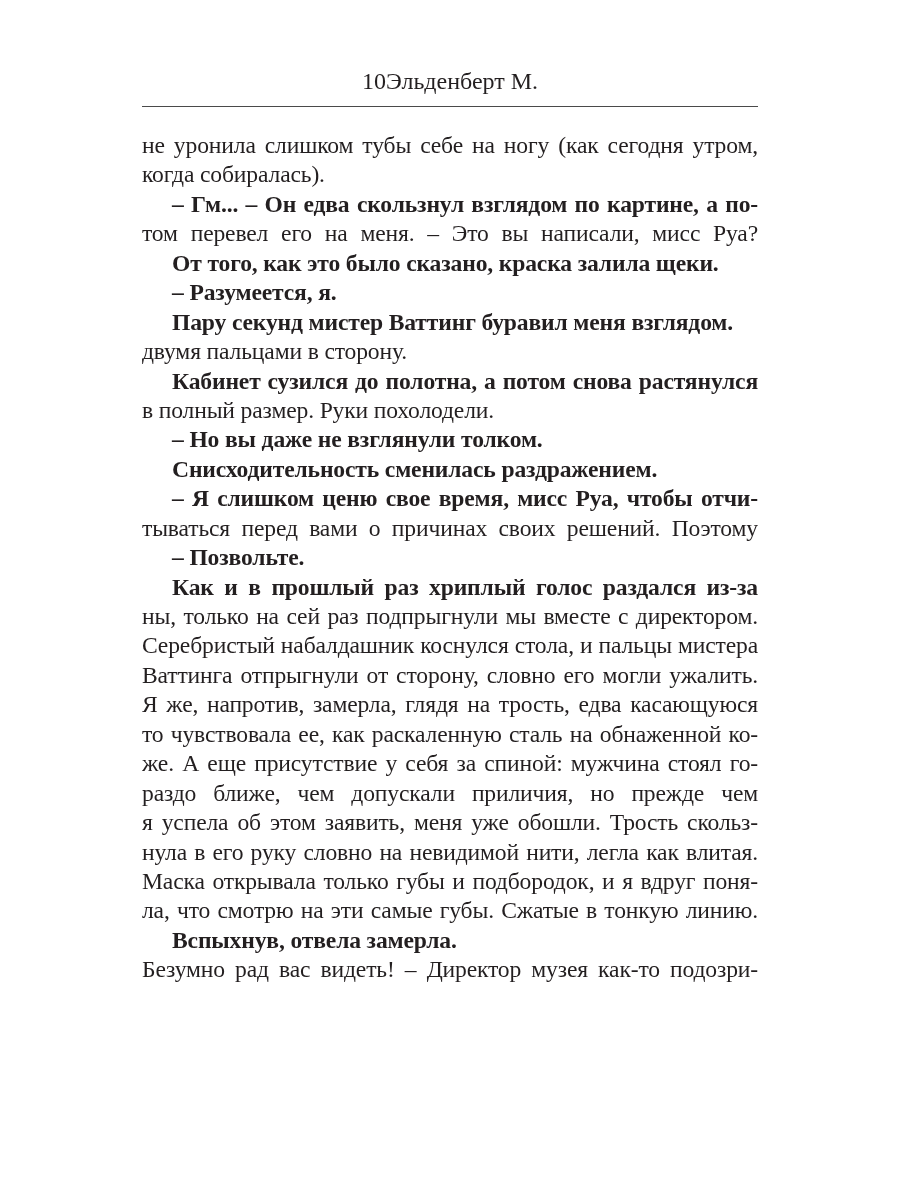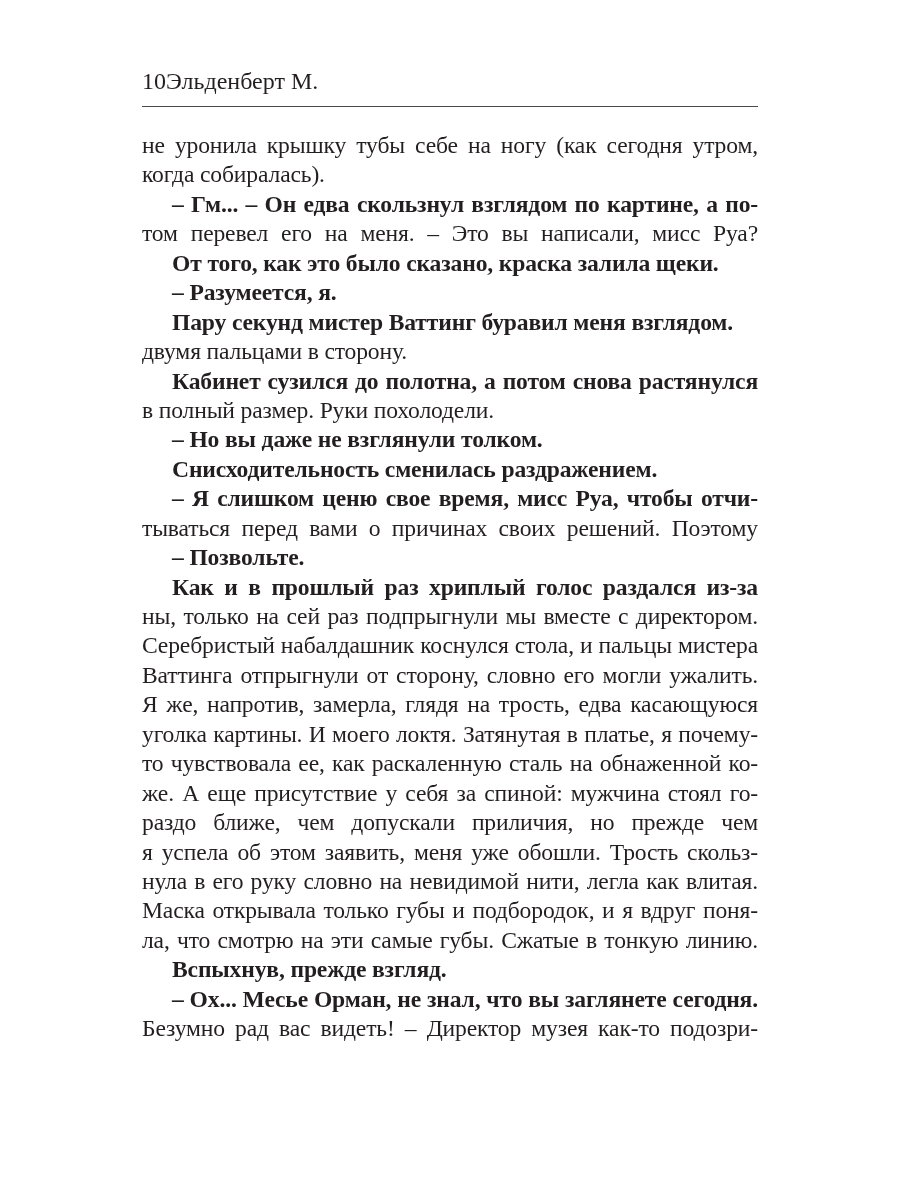--- a/index.html
+++ b/index.html
@@ -22,21 +22,21 @@
     width: 616px;
     height: 1200px;
   }
   .running-head {
     position: absolute;
     top: 62px;
     left: 0;
     width: 616px;
     height: 34px;
     display: flex;
-    justify-content: flex-start;
+    justify-content: center;
     align-items: flex-end;
     font-size: 24px;
     line-height: 30px;
   }
   .rule {
     position: absolute;
     top: 106px;
     left: 0;
     width: 616px;
     height: 0;
@@ -71,45 +71,43 @@
 <body>
 
 <div class="page">
   <div class="running-head">
     <span>10</span>
     <span>Эльденберт М.</span>
   </div>
   <div class="rule"></div>
 
   <div class="body-text">
-    <span class="line justify">не уронила крышку тубы себе на ногу (как сегодня утром,</span>
+    <span class="line justify">не уронила слишком тубы себе на ногу (как сегодня утром,</span>
     <span class="line">когда собиралась).</span>
     <span class="line indent justify">– Гм... – Он едва скользнул взглядом по картине, а по-</span>
     <span class="line justify">том перевел его на меня. – Это вы написали, мисс Руа?</span>
     <span class="line indent">От того, как это было сказано, краска залила щеки.</span>
     <span class="line indent">– Разумеется, я.</span>
     <span class="line indent">Пару секунд мистер Ваттинг буравил меня взглядом.</span>
     <span class="line">двумя пальцами в сторону.</span>
     <span class="line indent justify">Кабинет сузился до полотна, а потом снова растянулся</span>
     <span class="line">в полный размер. Руки похолодели.</span>
     <span class="line indent">– Но вы даже не взглянули толком.</span>
     <span class="line indent">Снисходительность сменилась раздражением.</span>
     <span class="line indent justify">– Я слишком ценю свое время, мисс Руа, чтобы отчи-</span>
     <span class="line justify">тываться перед вами о причинах своих решений. Поэтому</span>
     <span class="line indent">– Позвольте.</span>
     <span class="line indent justify">Как и в прошлый раз хриплый голос раздался из-за спи-</span>
     <span class="line justify">ны, только на сей раз подпрыгнули мы вместе с директором.</span>
     <span class="line justify">Серебристый набалдашник коснулся стола, и пальцы мистера</span>
     <span class="line justify">Ваттинга отпрыгнули от сторону, словно его могли ужалить.</span>
     <span class="line justify">Я же, напротив, замерла, глядя на трость, едва касающуюся</span>
-    <span class="line justify">уголка картины. И моего локтя. Затянутая в платье, я почему-</span>
     <span class="line justify">то чувствовала ее, как раскаленную сталь на обнаженной ко-</span>
     <span class="line justify">же. А еще присутствие у себя за спиной: мужчина стоял го-</span>
     <span class="line justify">раздо ближе, чем допускали приличия, но прежде чем</span>
     <span class="line justify">я успела об этом заявить, меня уже обошли. Трость скольз-</span>
     <span class="line justify">нула в его руку словно на невидимой нити, легла как влитая.</span>
     <span class="line justify">Маска открывала только губы и подбородок, и я вдруг поня-</span>
     <span class="line justify">ла, что смотрю на эти самые губы. Сжатые в тонкую линию.</span>
-    <span class="line indent">Вспыхнув, прежде взгляд.</span>
-    <span class="line indent justify">– Ох... Месье Орман, не знал, что вы заглянете сегодня.</span>
+    <span class="line indent">Вспыхнув, отвела замерла.</span>
     <span class="line justify">Безумно рад вас видеть! – Директор музея как-то подозри-</span>
   </div>
 </div>
 
 </body></html>

